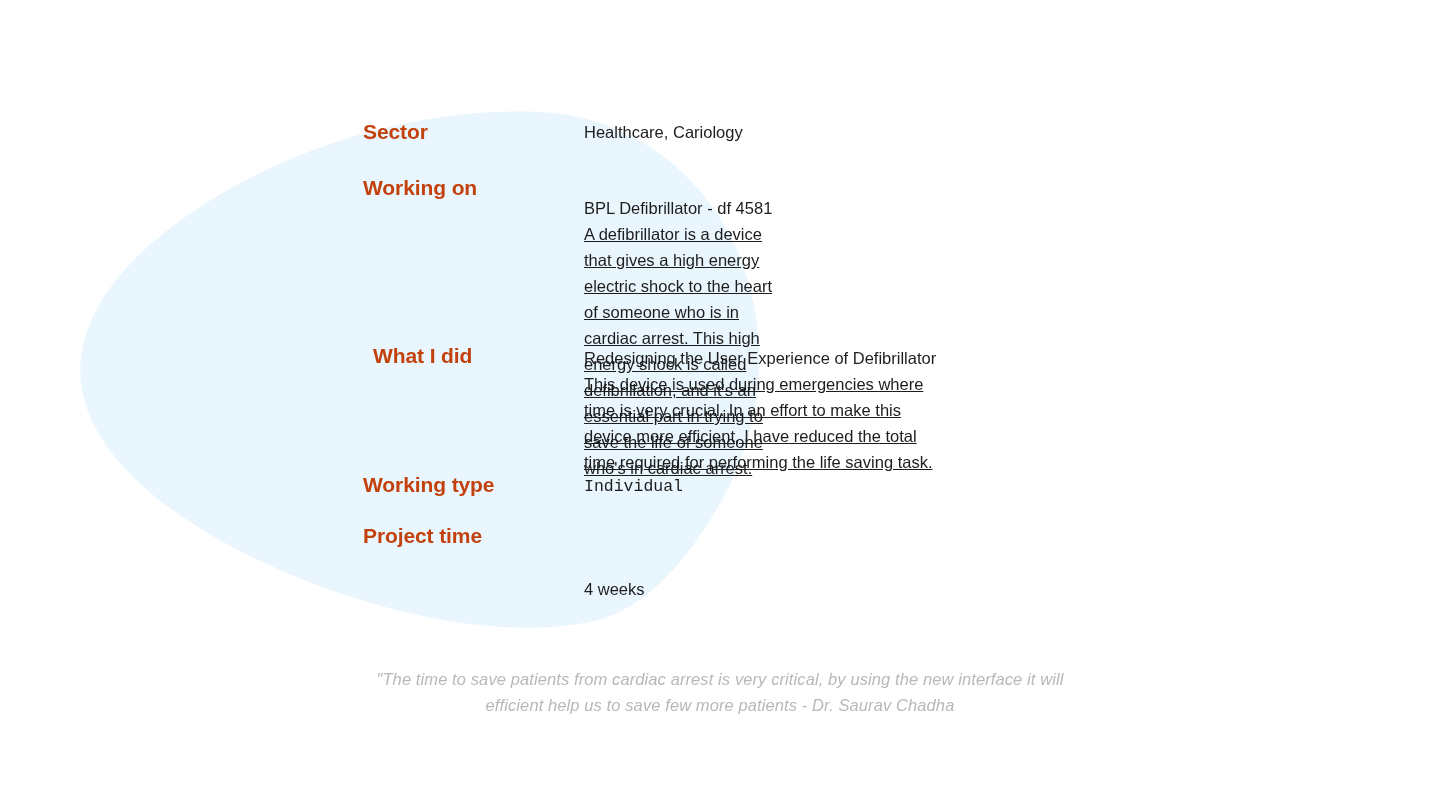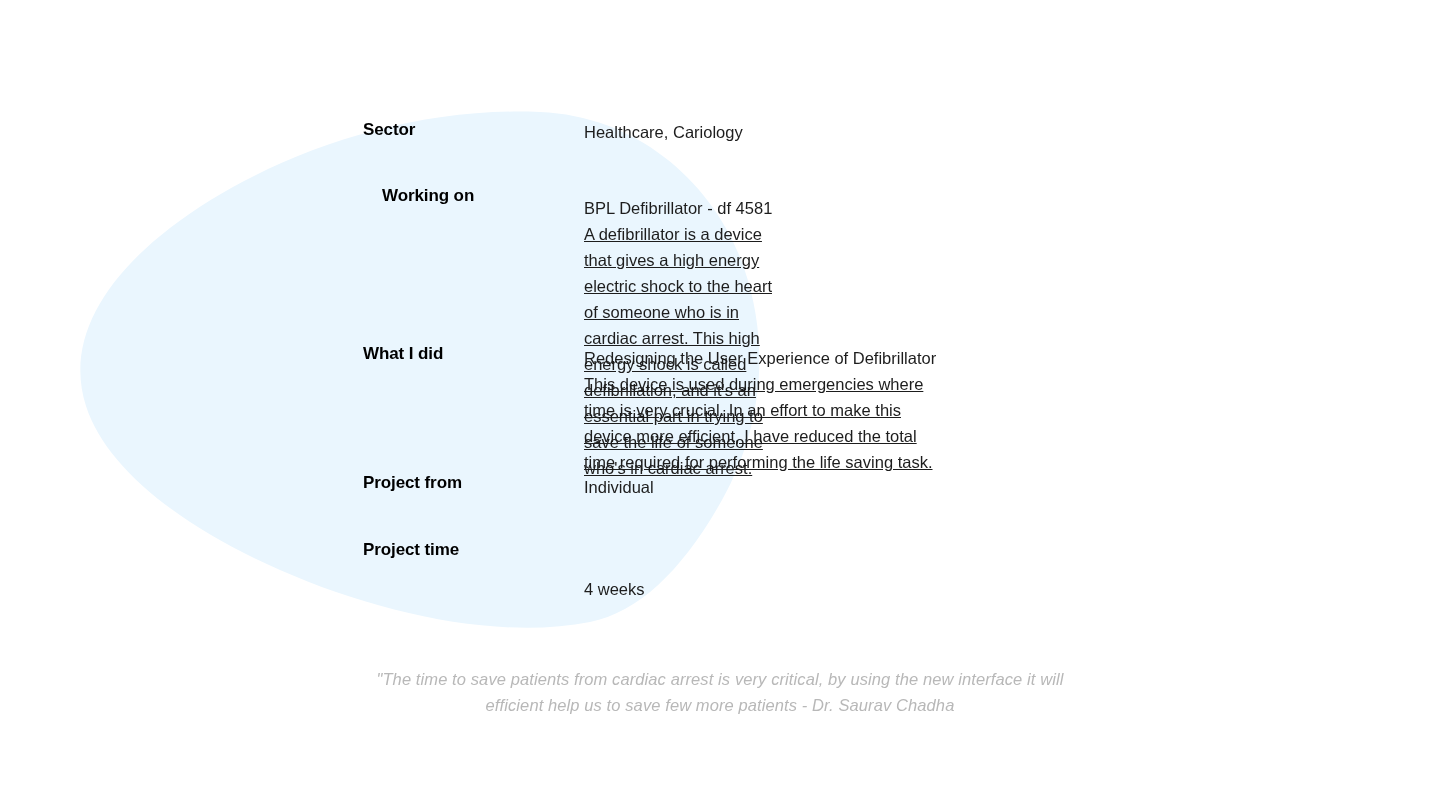--- a/index.html
+++ b/index.html
@@ -34,23 +34,23 @@
     height: 810px;
   }
 
   .row {
     position: absolute;
     display: block;
   }
   .row-label {
     position: absolute;
     left: 363px;
-    font-size: 17px;
+    font-size: 21px;
     font-weight: bold;
-    color: #000000;
+    color: #c2410c;
     letter-spacing: -0.1px;
     white-space: nowrap;
   }
   .row-value {
     position: absolute;
     left: 584px;
     font-size: 16.5px;
     font-weight: normal;
     color: #1d1d1d;
     line-height: 26px;
@@ -61,30 +61,30 @@
     white-space: nowrap;
   }
   .row-value .vpara {
     display: block;
     max-width: 795px;
     text-decoration: underline;
   }
   .lbl-sector      { top: 120px; }
   .val-sector      { top: 119px; }
 
-  .lbl-working     { top: 186px; margin-left: 19px; }
+  .lbl-working     { top: 176px; }
   .val-working     { top: 195px; }
 
-  .lbl-whatdid     { top: 344px; }
+  .lbl-whatdid     { top: 344px; margin-left: 10px; }
   .val-whatdid     { top: 345px; }
 
   .lbl-ptype       { top: 473px; }
-  .val-ptype       { top: 474px; }
+  .val-ptype       { top: 474px; font-family: Liberation Mono, monospace; }
 
-  .lbl-ptime       { top: 540px; }
+  .lbl-ptime       { top: 524px; }
   .val-ptime       { top: 576px; }
 
   .quote {
     position: absolute;
     left: 320px;
     top: 666px;
     width: 800px;
     text-align: center;
     font-size: 16.5px;
     font-style: italic;
@@ -129,21 +129,21 @@
 
     <div class="row">
       <div class="row-label lbl-whatdid">What I did</div>
       <div class="row-value val-whatdid">
         <span class="vline">Redesigning the User Experience of Defibrillator</span>
         <span class="vpara">This device is used during emergencies where time is very crucial. In an effort to make this device more efficient, I have reduced the total time required for performing the life saving task.</span>
       </div>
     </div>
 
     <div class="row">
-      <div class="row-label lbl-ptype">Project from</div>
+      <div class="row-label lbl-ptype">Working type</div>
       <div class="row-value val-ptype">
         <span class="vline">Individual</span>
       </div>
     </div>
 
     <div class="row">
       <div class="row-label lbl-ptime">Project time</div>
       <div class="row-value val-ptime">
         <span class="vline">4 weeks</span>
       </div>

